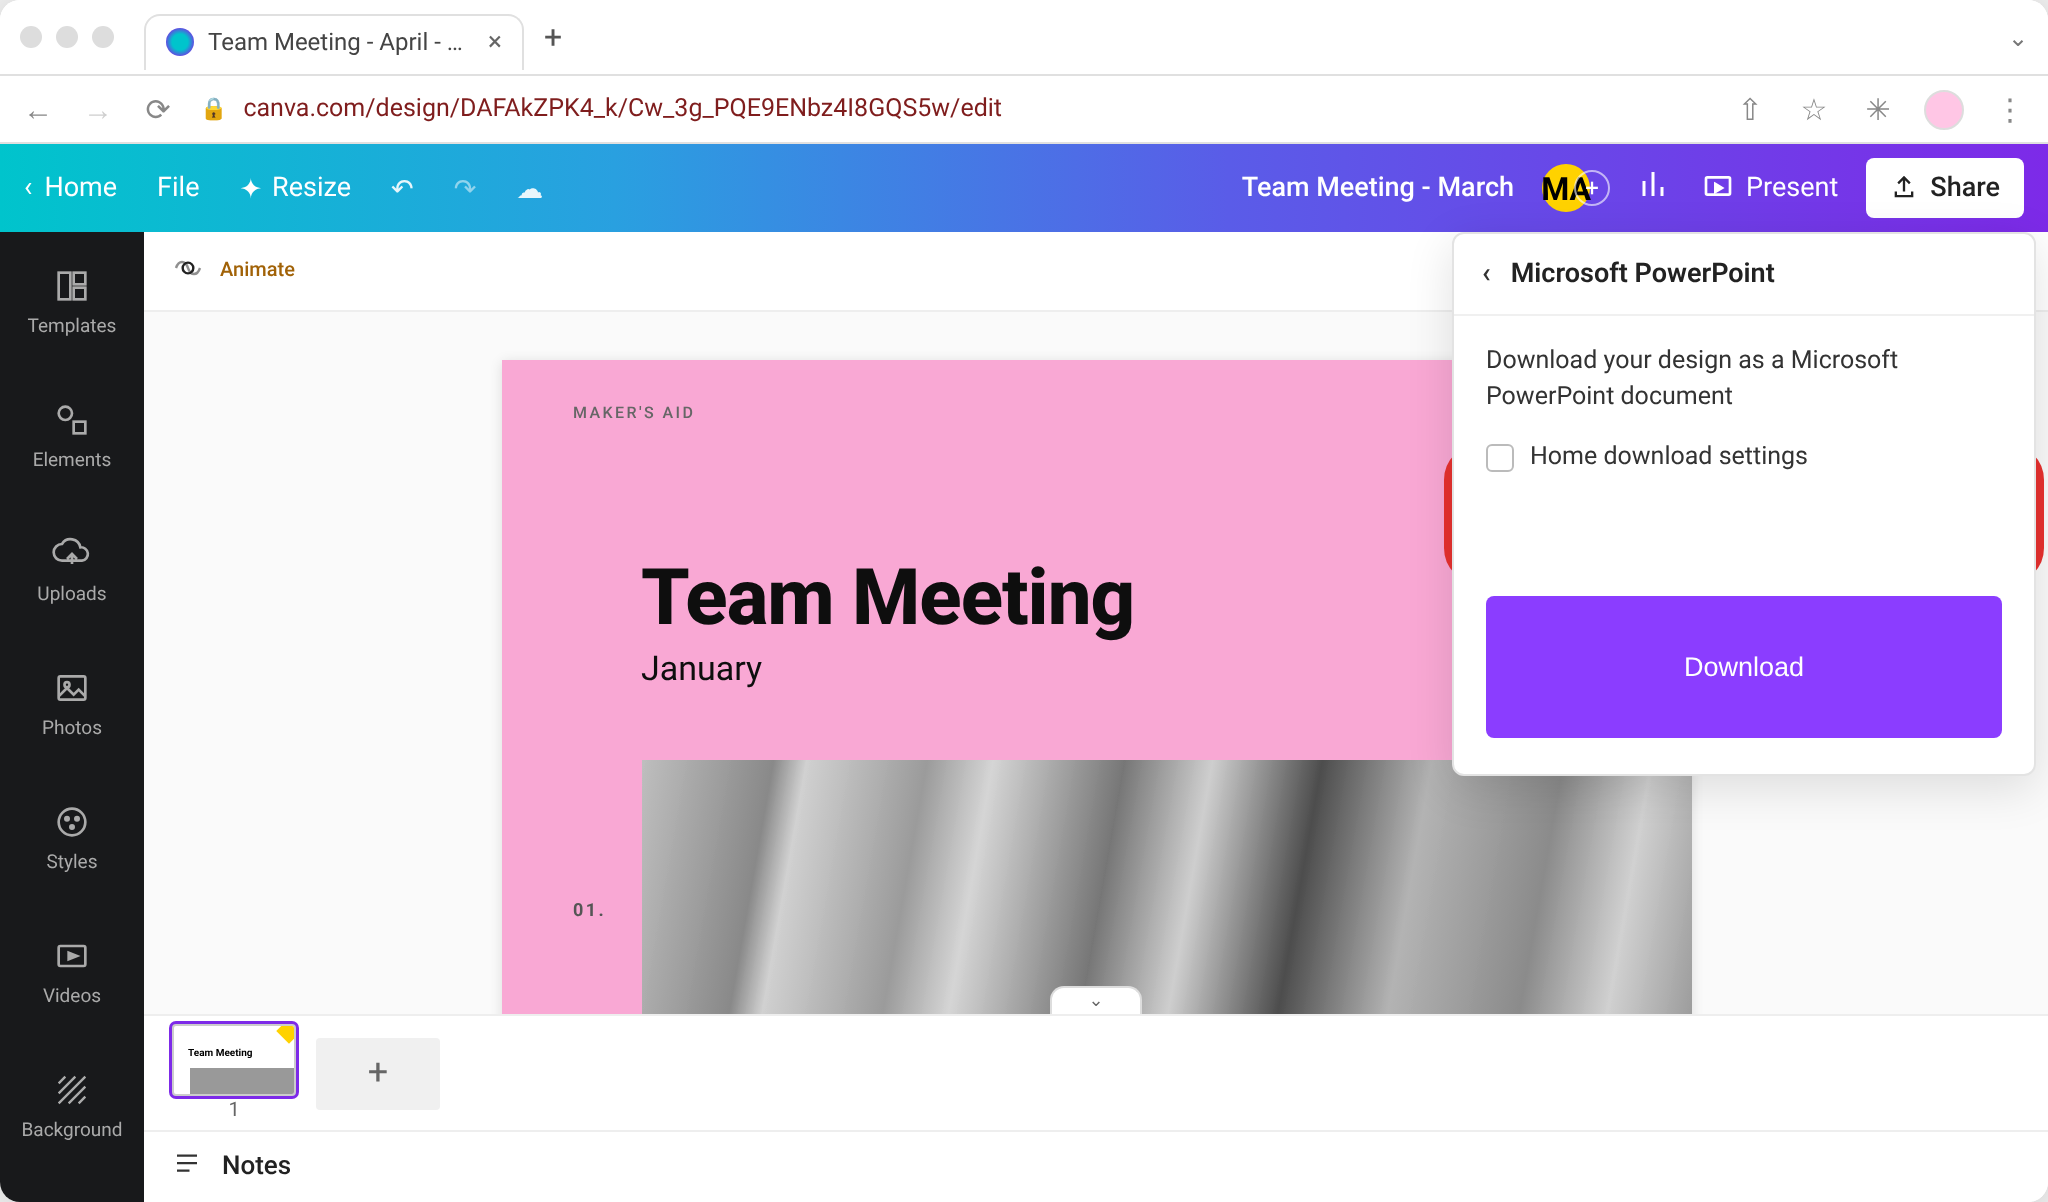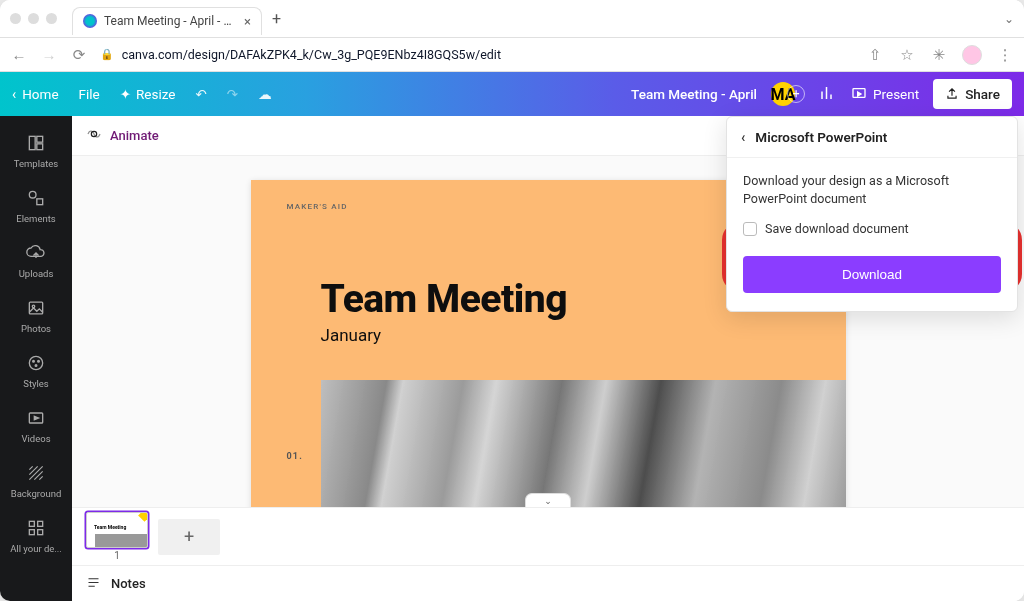--- a/index.html
+++ b/index.html
@@ -15,21 +15,21 @@
     .tab .favicon { width: 14px; height: 14px; border-radius: 50%; background: radial-gradient(circle, #00c4cc 40%, #7d2ae8 80%); }
     .tab-title { white-space: nowrap; overflow: hidden; text-overflow: ellipsis; flex: 1; }
     .tab-close { font-size: 13px; color: #666; }
     .new-tab { font-size: 16px; color: #555; padding: 0 10px; }
     .titlebar-right { margin-left:auto; color:#777; font-size:12px;}
     
     .addrbar { height: 34px; background: #fff; display: flex; align-items: center; padding: 0 10px; gap: 12px; border-bottom: 1px solid #e0e0e0; font-size: 13px; color: #5f6368; }
     .addrbar .icon-btn { width: 18px; text-align:center; font-size:15px; color:#888; }
     .url-area { flex: 1; display: flex; align-items: center; gap: 8px; }
     .lock-icon { font-size: 11px; color:#555; }
-    .url-text { color: #0f172a; font-size: 12.5px; }
+    .url-text { color: #7f1d1d; font-size: 12.5px; }
     .addr-right { display: flex; gap: 14px; align-items:center; }
     .avatar-small { width: 20px; height: 20px; border-radius: 50%; background: #ffc6e5; border:1px solid #ddd;}
     
     
     .canva-bar { height: 44px; background: linear-gradient(90deg, #00c4cc 0%, #29a0e0 30%, #5a5ce8 60%, #7d2ae8 100%); display: flex; align-items: center; padding: 0 12px; color: #fff; font-size: 13.5px; }
     .canva-left { display: flex; align-items: center; gap: 20px; }
     .home-btn { display: flex; align-items: center; gap: 6px; }
     .chevron-left { font-size: 14px; }
     .resize-btn { display:flex; align-items:center; gap:5px; }
     .toolbar-ico { opacity: 0.9; }
@@ -37,32 +37,32 @@
     .doc-title { font-weight: 500; }
     .ma-avatar { width: 24px; height: 24px; border-radius: 50%; background: #ffd200; color: #000; font-size: 16px; font-weight: 700; display: flex; align-items: center; justify-content: center; }
     .plus-circle { width: 18px; height:18px; border-radius:50%; border:1.5px solid rgba(255,255,255,0.6); display:flex;align-items:center;justify-content:center; font-size:12px; margin-left:-8px;}
     .present-btn { display:flex; align-items:center; gap:6px; }
     .share-btn { background: #fff; color: #222; padding: 7px 12px; border-radius: 4px; display: flex; align-items: center; gap: 6px; font-weight: 500; }
     
     
     .main-area { display: flex; height: calc(601px - 38px - 34px - 44px); position: relative; }
     
     
-    .sidebar { width: 72px; background: #18191b; display: flex; flex-direction: column; align-items: center; padding-top: 8px; gap: 2px; }
+    .sidebar { width: 72px; background: #18191b; display: flex; flex-direction: column; align-items: center; padding-top: 8px; gap: 14px; }
     .side-item { width: 72px; padding: 8px 2px; display: flex; flex-direction: column; align-items: center; gap: 4px; color: #aaa; font-size: 9.5px; cursor: pointer; }
     .side-ico { width: 22px; height: 22px; display:flex; align-items:center; justify-content:center;}
     .side-label { text-align:center; white-space:nowrap; overflow:hidden; width:66px; text-overflow:ellipsis;}
     
     
     .workspace { flex: 1; background: #fff; display: flex; flex-direction: column; position: relative; }
-    .animate-bar { height: 40px; border-bottom: 1px solid #eee; display: flex; align-items: center; padding: 0 14px; gap: 8px; font-size: 13px; color: #701a75; }
+    .animate-bar { height: 40px; border-bottom: 1px solid #eee; display: flex; align-items: center; padding: 0 14px; gap: 8px; font-size: 10px; color: #a16207; }
     .animate-ico { font-size: 14px; }
     
     .canvas-viewport { flex: 1; background: #fafafa; display: flex; align-items: flex-start; justify-content: center; padding-top: 24px; overflow: hidden; position: relative; }
-    .slide { width: 595px; height: 335px; background: #fdba74; box-shadow: 0 1px 6px rgba(0,0,0,0.12); position: relative; overflow: hidden; }
+    .slide { width: 595px; height: 335px; background: #f9a8d4; box-shadow: 0 1px 6px rgba(0,0,0,0.12); position: relative; overflow: hidden; }
     .slide-brand { position: absolute; top: 22px; left: 36px; font-size: 8px; letter-spacing: 1.2px; color: #666; font-weight: 500; }
     .slide-corner { position: absolute; top: -10px; right: -10px; width: 48px; height: 48px; background: #ffd200; transform: rotate(45deg); }
     .slide-title { position: absolute; top: 96px; left: 70px; font-size: 39px; font-weight: 800; letter-spacing: -0.5px; color: #0e0e0e; }
     .slide-subtitle { position: absolute; top: 145px; left: 70px; font-size: 17px; color: #0e0e0e; font-weight:400;}
     .slide-num { position: absolute; bottom: 54px; left: 36px; font-size: 9px; letter-spacing: 1.2px; color: #555; font-weight: 700; }
     .slide-image { position: absolute; bottom: 0; left: 70px; right: 0; height: 135px; background: linear-gradient(100deg, #bbb 0%, #888 12%, #ccc 15%, #999 26%, #d0d0d0 32%, #777 44%, #cacaca 52%, #505050 62%, #b0b0b0 72%, #8a8a8a 84%, #ccc 92%, #999 100%); filter: grayscale(100%) contrast(1.06); }
     .expand-tab { position: absolute; bottom: 0; left: 50%; transform: translateX(-50%); width: 46px; height: 14px; background: #fff; border: 1px solid #ddd; border-bottom: none; border-radius: 7px 7px 0 0; display:flex; align-items:center; justify-content:center; font-size:9px; color:#666;}
     
     
     .thumb-rail { height: 58px; background: #fff; border-top: 1px solid #eee; display: flex; align-items: center; padding: 6px 14px; gap: 10px; }
@@ -85,21 +85,21 @@
     .grid-btn { border:1.5px solid #555; width:17px; height:17px; border-radius:2px; font-size:8px; display:flex; align-items:flex-end; justify-content:flex-end; padding:1px;}
     
     
     .download-panel { position: absolute; top: 0; right: 6px; width: 292px; background: #fff; border: 1px solid #e3e3e3; border-radius: 6px; box-shadow: 0 6px 24px rgba(0,0,0,0.12); z-index: 50; }
     .panel-header { display: flex; align-items: center; gap: 10px; padding: 12px 14px; font-size: 13.5px; font-weight: 600; color: #222; border-bottom:1px solid #f0f0f0;}
     .panel-back { font-size: 14px; color: #333; }
     .panel-body { padding: 14px 16px 18px; }
     .panel-desc { font-size: 12.5px; color: #333; line-height: 1.4; margin-bottom: 14px; }
     .panel-check { display: flex; align-items: center; gap: 8px; font-size: 12.5px; color: #333; margin-bottom: 20px; }
     .checkbox { width: 14px; height: 14px; border: 1.5px solid #bbb; border-radius: 3px; }
-    .download-btn { width: 100%; background: #8b3dff; color: #fff; font-size: 13.5px; font-weight: 500; padding: 11px 0; border: none; border-radius: 4px; text-align: center; }
+    .download-btn { width: 100%; background: #8b3dff; color: #fff; font-size: 13.5px; font-weight: 500; padding: 28px 0; border: none; border-radius: 4px; text-align: center; margin-top: 42px; }
     .highlight-ring { position: absolute; border: 4px solid #e8312f; border-radius: 18px; pointer-events: none; }
   </style>
 </head>
 <body>
 
 <div class="window">
 
   <div class="titlebar">
     <div class="traffic-lights">
       <span class="tl"></span>
@@ -141,21 +141,21 @@
       <span>File</span>
       <div class="resize-btn">
         <span>✦</span>
         <span>Resize</span>
       </div>
       <span class="toolbar-ico">↶</span>
       <span class="toolbar-ico" style="opacity:.5">↷</span>
       <span class="toolbar-ico">☁</span>
     </div>
     <div class="canva-right">
-      <span class="doc-title">Team Meeting - April</span>
+      <span class="doc-title">Team Meeting - March</span>
       <div style="display:flex; align-items:center;">
         <span class="ma-avatar">MA</span>
         <span class="plus-circle">+</span>
       </div>
       <span>
         <svg width="18" height="18" viewBox="0 0 24 24" fill="none" stroke="#fff" stroke-width="2">
             <path d="M4 20V10M10 20V4M16 20V14"></path>
           </svg>
       </span>
       <div class="present-btn">
@@ -301,21 +301,21 @@
 
       <div class="download-panel">
         <div class="panel-header">
           <span class="panel-back">‹</span>
           <span>Microsoft PowerPoint</span>
         </div>
         <div class="panel-body">
           <p class="panel-desc">Download your design as a Microsoft PowerPoint document</p>
           <label class="panel-check">
             <span class="checkbox"></span>
-            <span>Save download document</span>
+            <span>Home download settings</span>
           </label>
           <button class="download-btn">Download</button>
         </div>
       </div>
       <div class="highlight-ring" style="top:106px; right:2px; width:300px; height:70px;"></div>
     </div>
   </div>
 
 </div>
 

